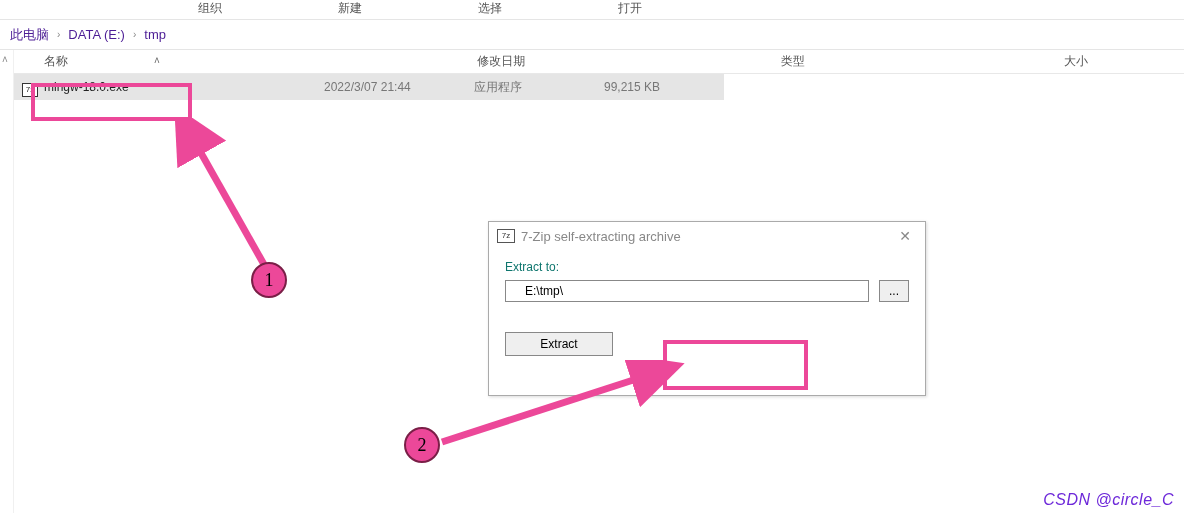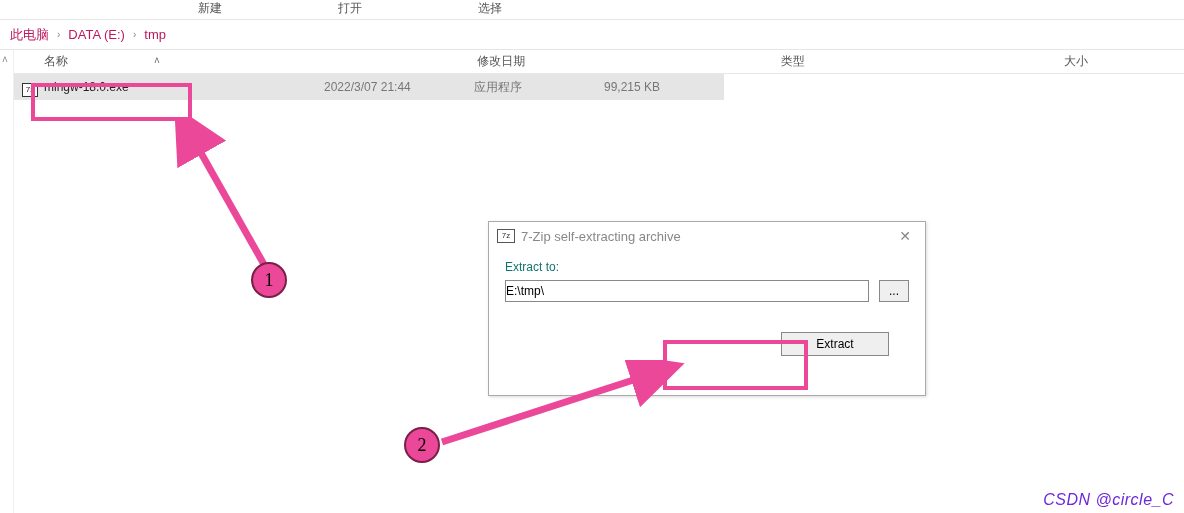--- a/index.html
+++ b/index.html
@@ -28,21 +28,21 @@
     padding-top: 0px;
   }
   .breadcrumb-bar {
     height: 30px;
     border-bottom: 1px solid #e5e5e5;
     display: flex;
     align-items: center;
     padding-left: 6px;
     font-size: 13px;
   }
-  .crumb { padding: 0 4px; color: #be185d; }
+  .crumb { padding: 0 4px; color: #4c1d95; }
   .chev { color: #888; padding: 0 4px; font-size: 10px; }
   .content-area {
     position: relative;
     height: 463px;
     background: #fff;
   }
   .sidebar-gutter {
     position: absolute;
     left: 0; top: 0; bottom: 0;
     width: 14px;
@@ -159,60 +159,62 @@
     font-size: 14px;
     width: 20px; text-align:center;
   }
   .dlg-body { padding: 10px 16px 0 16px; }
   .dlg-label { color: #0f766e; margin-bottom: 6px; }
   .path-row { display: flex; gap: 10px; }
   .path-input {
     flex: 1;
     height: 22px;
     border: 1px solid #888;
-    padding: 2px 0;
+    padding: 2px 19px;
     font-size: 12px;
     font-family: inherit;
   }
   .browse-btn {
     width: 30px; height: 22px;
     border: 1px solid #888;
     background: #efefef;
     font-size: 12px;
     line-height: 18px;
     text-align: center;
   }
   .dlg-buttons {
     display: flex;
     justify-content: flex-end;
     gap: 24px;
     padding: 30px 20px 0 0;
+    flex-direction: column;
   }
   .dlg-btn {
     width: 108px; height: 24px;
     border: 1px solid #888;
     background: #efefef;
     font-size: 12px;
   }
   .watermark {
     position: absolute;
     right: 10px; bottom: 4px;
     color: #6d28d9;
     font-size: 16px;
     font-style: italic;
     letter-spacing: 0.5px;
   }
 </style>
 </head>
 <body>
 
 <div class="ribbon-tabs">
+  <div class="ribbon-tab">组织</div>
   <div class="ribbon-tab">新建</div>
+  <div class="ribbon-tab">选择</div>
   <div class="ribbon-tab">打开</div>
-  <div class="ribbon-tab">选择</div>
 </div>
 
 <div class="breadcrumb-bar">
   <span class="crumb">此电脑</span>
   <span class="chev">›</span>
   <span class="crumb">DATA (E:)</span>
   <span class="chev">›</span>
   <span class="crumb">tmp</span>
 </div>
 

